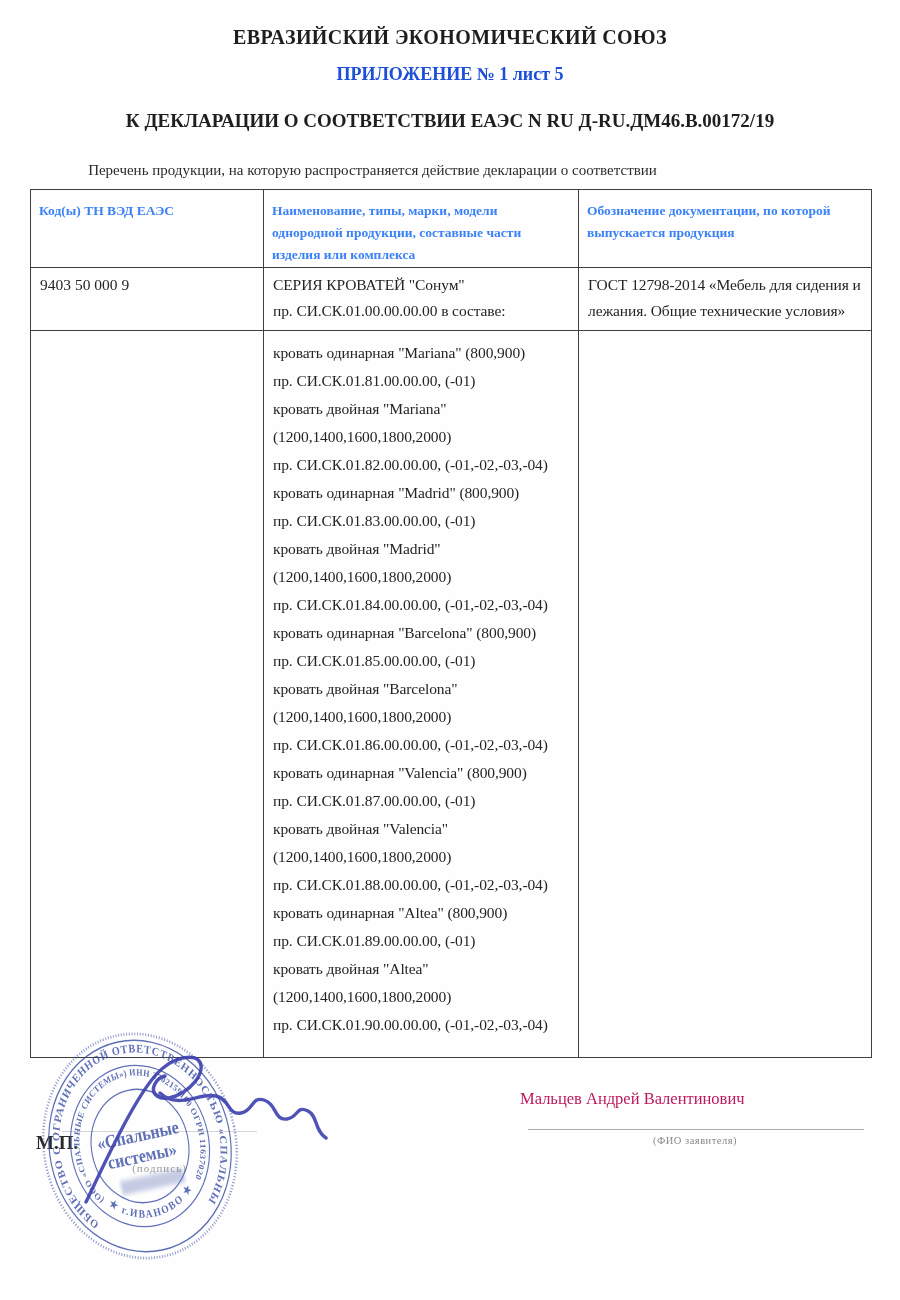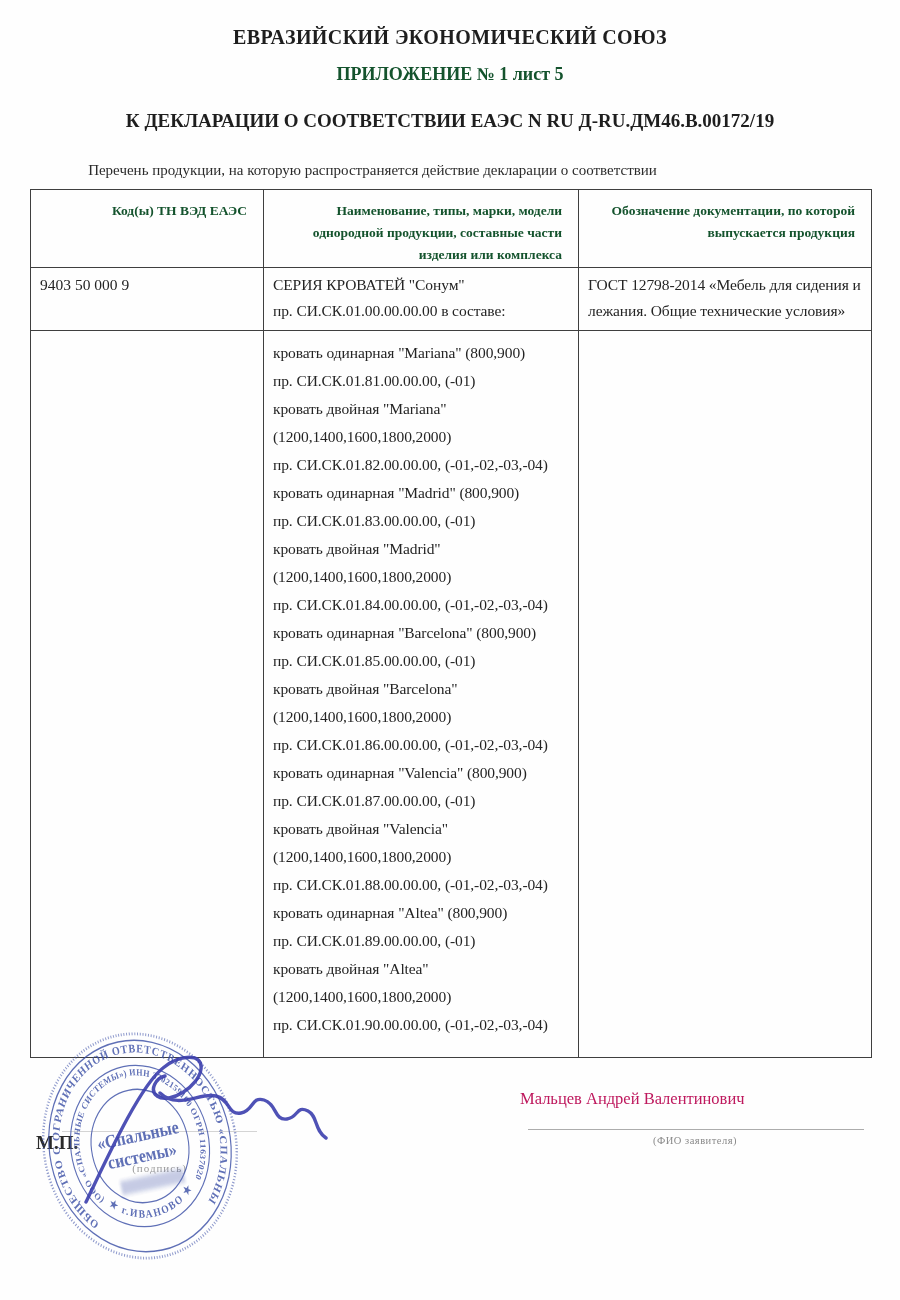--- a/index.html
+++ b/index.html
@@ -7,31 +7,31 @@
   body {
     position:relative;
     background:#fefefe;
     font-family:"Liberation Serif","DejaVu Serif",serif;
     color:#262626;
     overflow:hidden;
   }
   .doc-title-1 { position:absolute; top:26px; left:0; width:900px; text-align:center;
     font-size:20px; font-weight:bold; letter-spacing:.4px; color:#1e1e1e; }
   .doc-title-2 { position:absolute; top:64px; left:0; width:900px; text-align:center;
-    font-size:18px; font-weight:bold; color:#14532d; }
+    font-size:18px; font-weight:bold; color:#1d4ed8; }
   .doc-title-3 { position:absolute; top:110px; left:0; width:900px; text-align:center;
     font-size:19px; font-weight:bold; color:#1e1e1e; }
   .tbl-caption { position:absolute; top:162px; left:0; width:745px; text-align:center;
     font-size:15px; color:#2b2b2b; }
 
   table.products { position:absolute; top:189px; left:30px; width:841px;
     border-collapse:collapse; table-layout:fixed; }
   table.products td, table.products th { border:1.6px solid #3f3f3f; vertical-align:top; }
-  th.hdr { font-size:13.5px; font-weight:bold; text-align:right;
-    padding:10px 16px 0 8px; line-height:22px; height:78px; color:#14532d; }
+  th.hdr { font-size:13.5px; font-weight:bold; text-align:left;
+    padding:10px 16px 0 8px; line-height:22px; height:78px; color:#3b82f6; }
   td.cell { font-size:15.5px; line-height:26px; padding:4px 6px 0 9px;
     white-space:nowrap; color:#242424; }
   tr.row-series td { height:63px; }
   tr.row-models td { height:727px; padding-top:8px; }
   tr.row-models .tline, tr.row-models td { line-height:28px; }
   .tline { white-space:nowrap; letter-spacing:-0.1px; }
 
   
   .mp-mark { position:absolute; left:36px; top:1088px; font-size:19px; font-weight:bold;
     color:#2a2a2a; z-index:1;margin-top:44px; }

